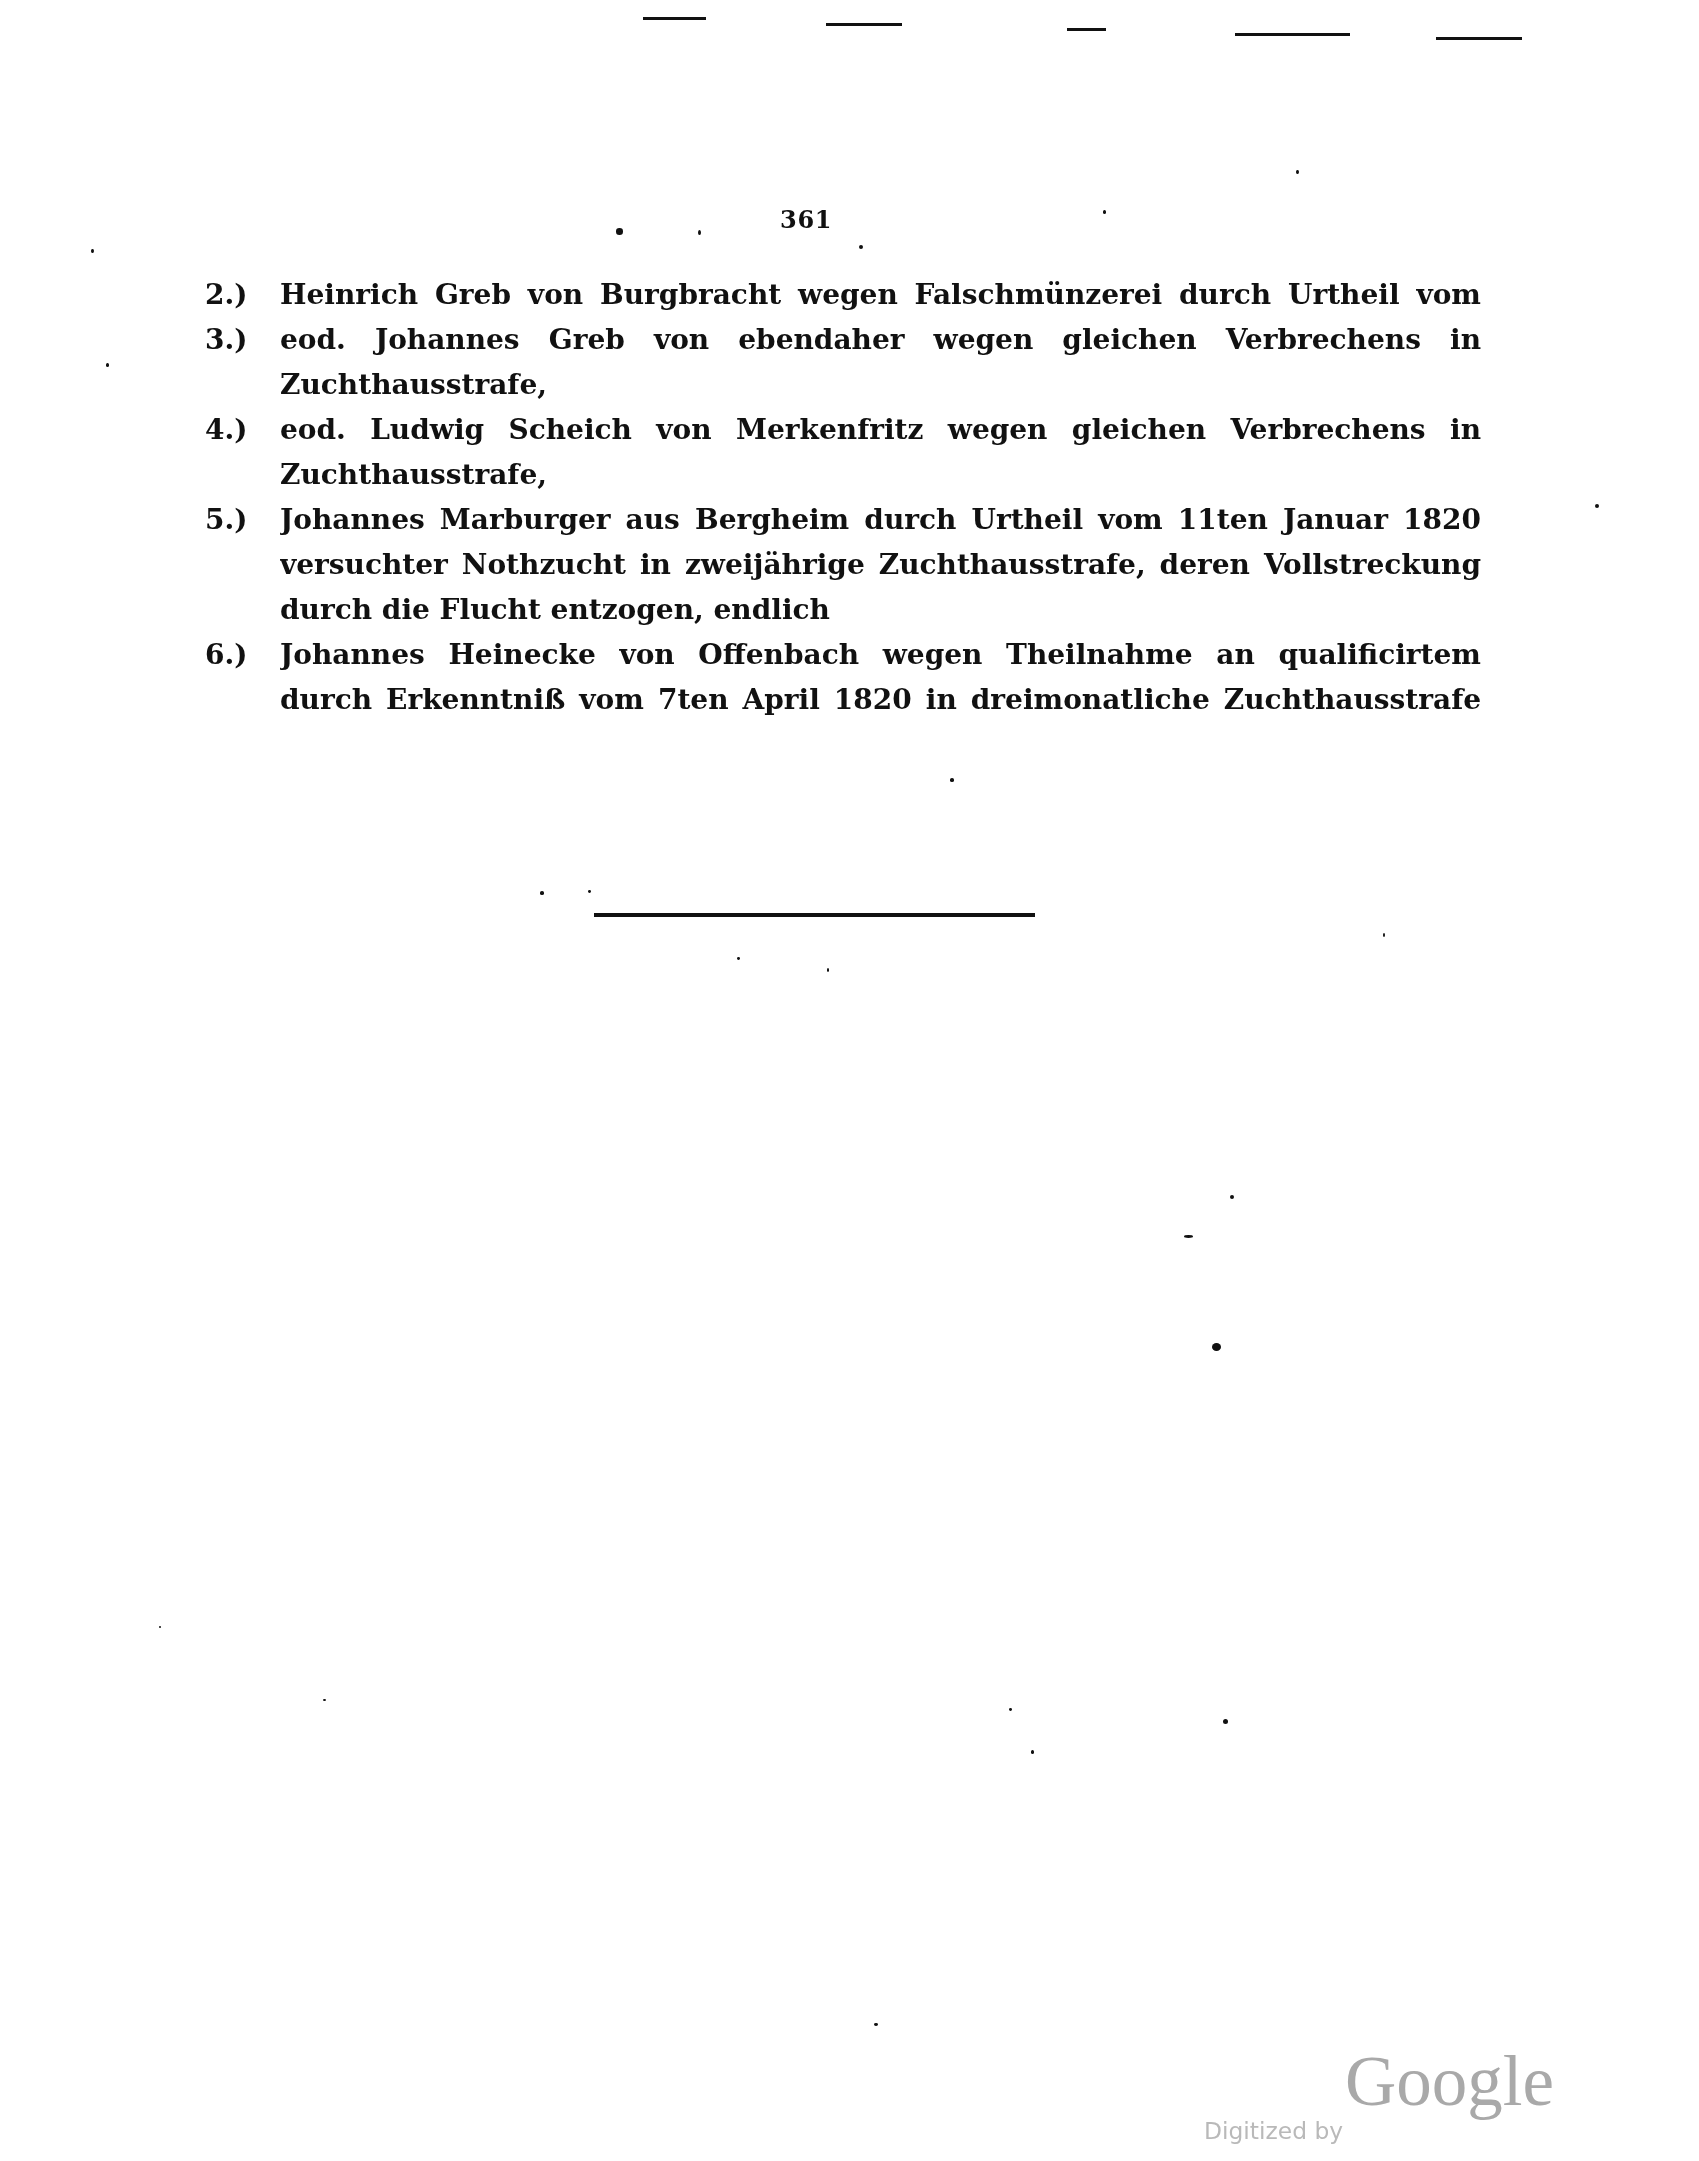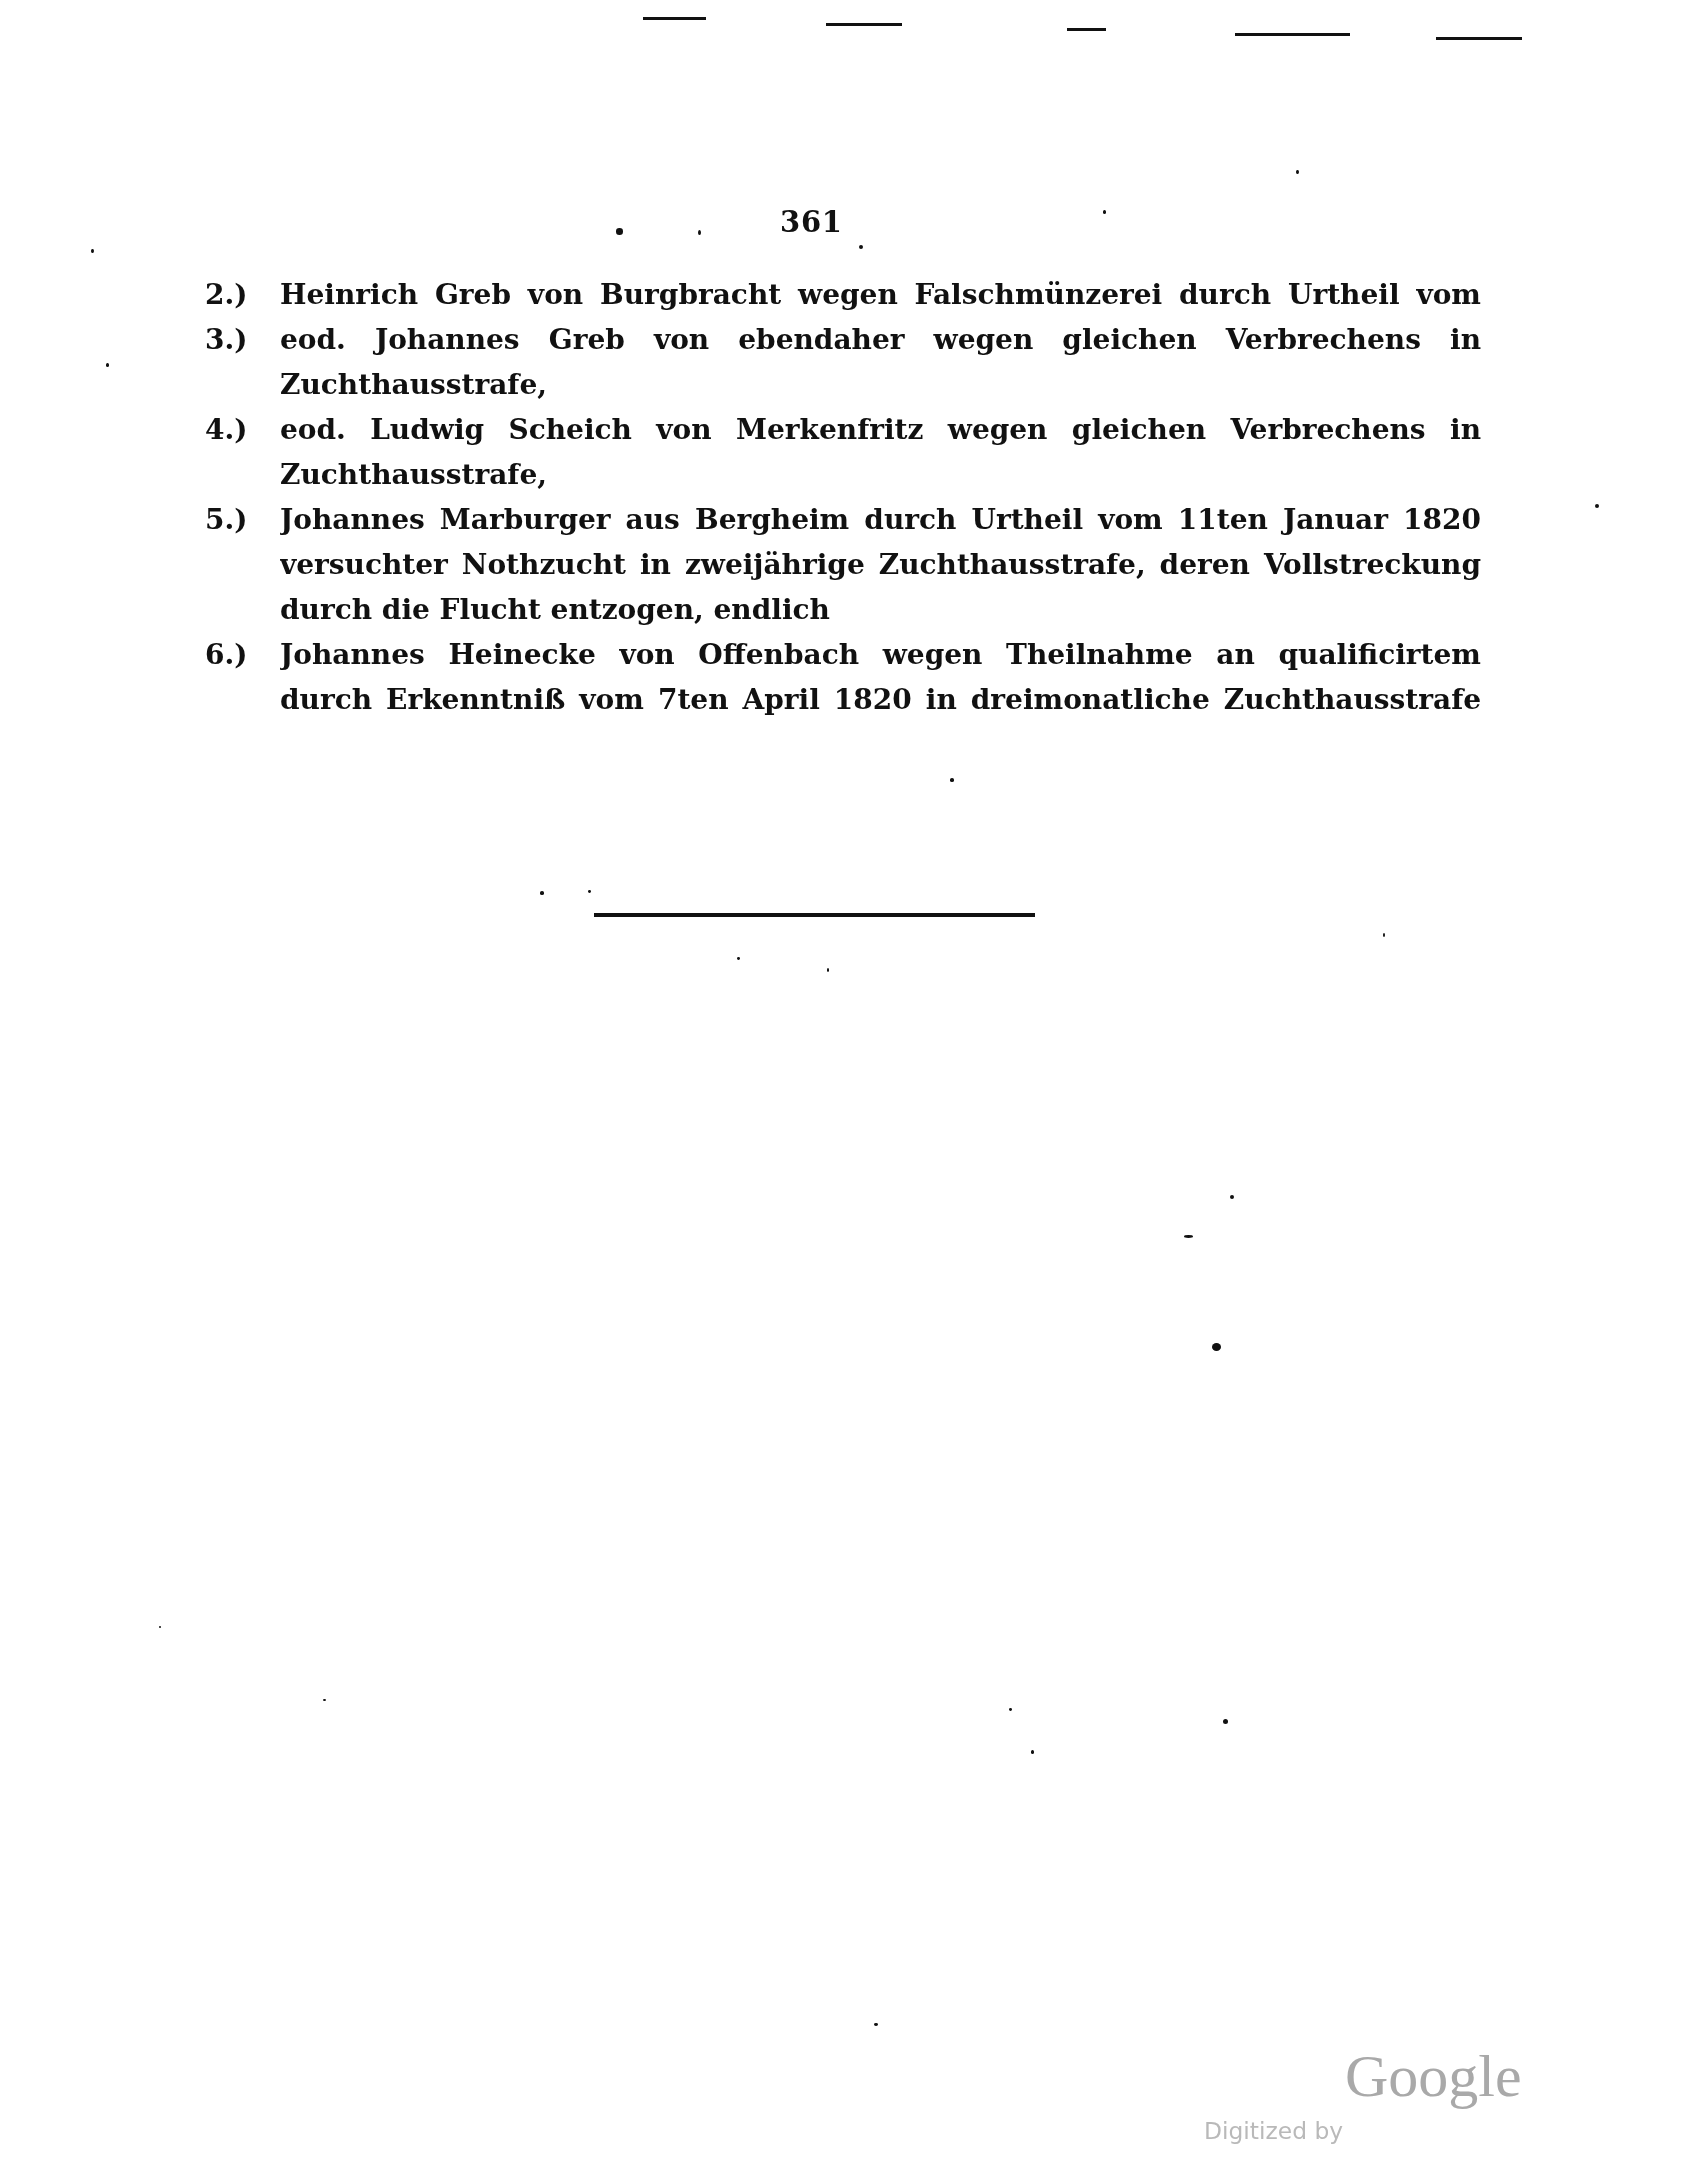--- a/index.html
+++ b/index.html
@@ -2,21 +2,21 @@
 <html style="font-size:11.7px"><head>
 <meta charset="utf-8">
 <style>
   html, body { margin: 0; padding: 0; background: #ffffff; }
   body { width: 1700px; height: 2161px; position: relative; overflow: hidden; }
   .page { position: absolute; left: 0; top: 0; width: 1700px; height: 2161px; background: #ffffff; }
   .topbar { position: absolute; height: 2.9px; background: #111; }
   .speck { position: absolute; background: #111; border-radius: 50%; }
   .page-number {
     position: absolute; left: 780px; top: 205px;
-    font-family: "DejaVu Serif", serif; font-weight: bold; font-size: 29px; color: #111;
+    font-family: "DejaVu Serif", serif; font-weight: bold; font-size: 24px; color: #111;
     letter-spacing: 0.7px;
   }
   .entries { position: absolute; left: 205px; top: 272px; width: 1279px; }
   .entry { position: relative; }
   .entry-num {
     position: absolute; left: 0; top: 0; width: 66px;
     font-family: "DejaVu Serif", serif; font-weight: bold; font-size: 28px; line-height: 45px; color: #111;
   }
   .entry-text {
     margin-left: 75px; width: 1201px;
@@ -26,21 +26,21 @@
   .entry-line { display: block; white-space: nowrap; text-align: justify; }
   .fill { text-align-last: justify; }
   .rule { position: absolute; left: 594px; top: 913px; width: 441px; height: 4.4px; background: #111; }
   .watermark { position: absolute; left: 1204px; top: 2046px; }
   .wm-digitized {
     position: absolute; left: 0; top: 44px; white-space: nowrap;
     font-family: "DejaVu Sans", sans-serif; font-size: 23.4px; color: #b9b9b9; margin-top: 27px;
   }
   .wm-google {
     position: absolute; left: 141px; top: 0; white-space: nowrap;
-    font-family: "Liberation Serif", serif; font-size: 60px; color: #a9a9a9; line-height: 1;
+    font-family: "Liberation Serif", serif; font-size: 71px; color: #a9a9a9; line-height: 1;
   }
 </style>
 </head>
 <body>
 
 <div class="page">
 
   <div class="topbar" style="left:643px;top:17px;width:63px;"></div>
   <div class="topbar" style="left:826px;top:22.7px;width:76px;"></div>
   <div class="topbar" style="left:1067px;top:28px;width:39px;"></div>

